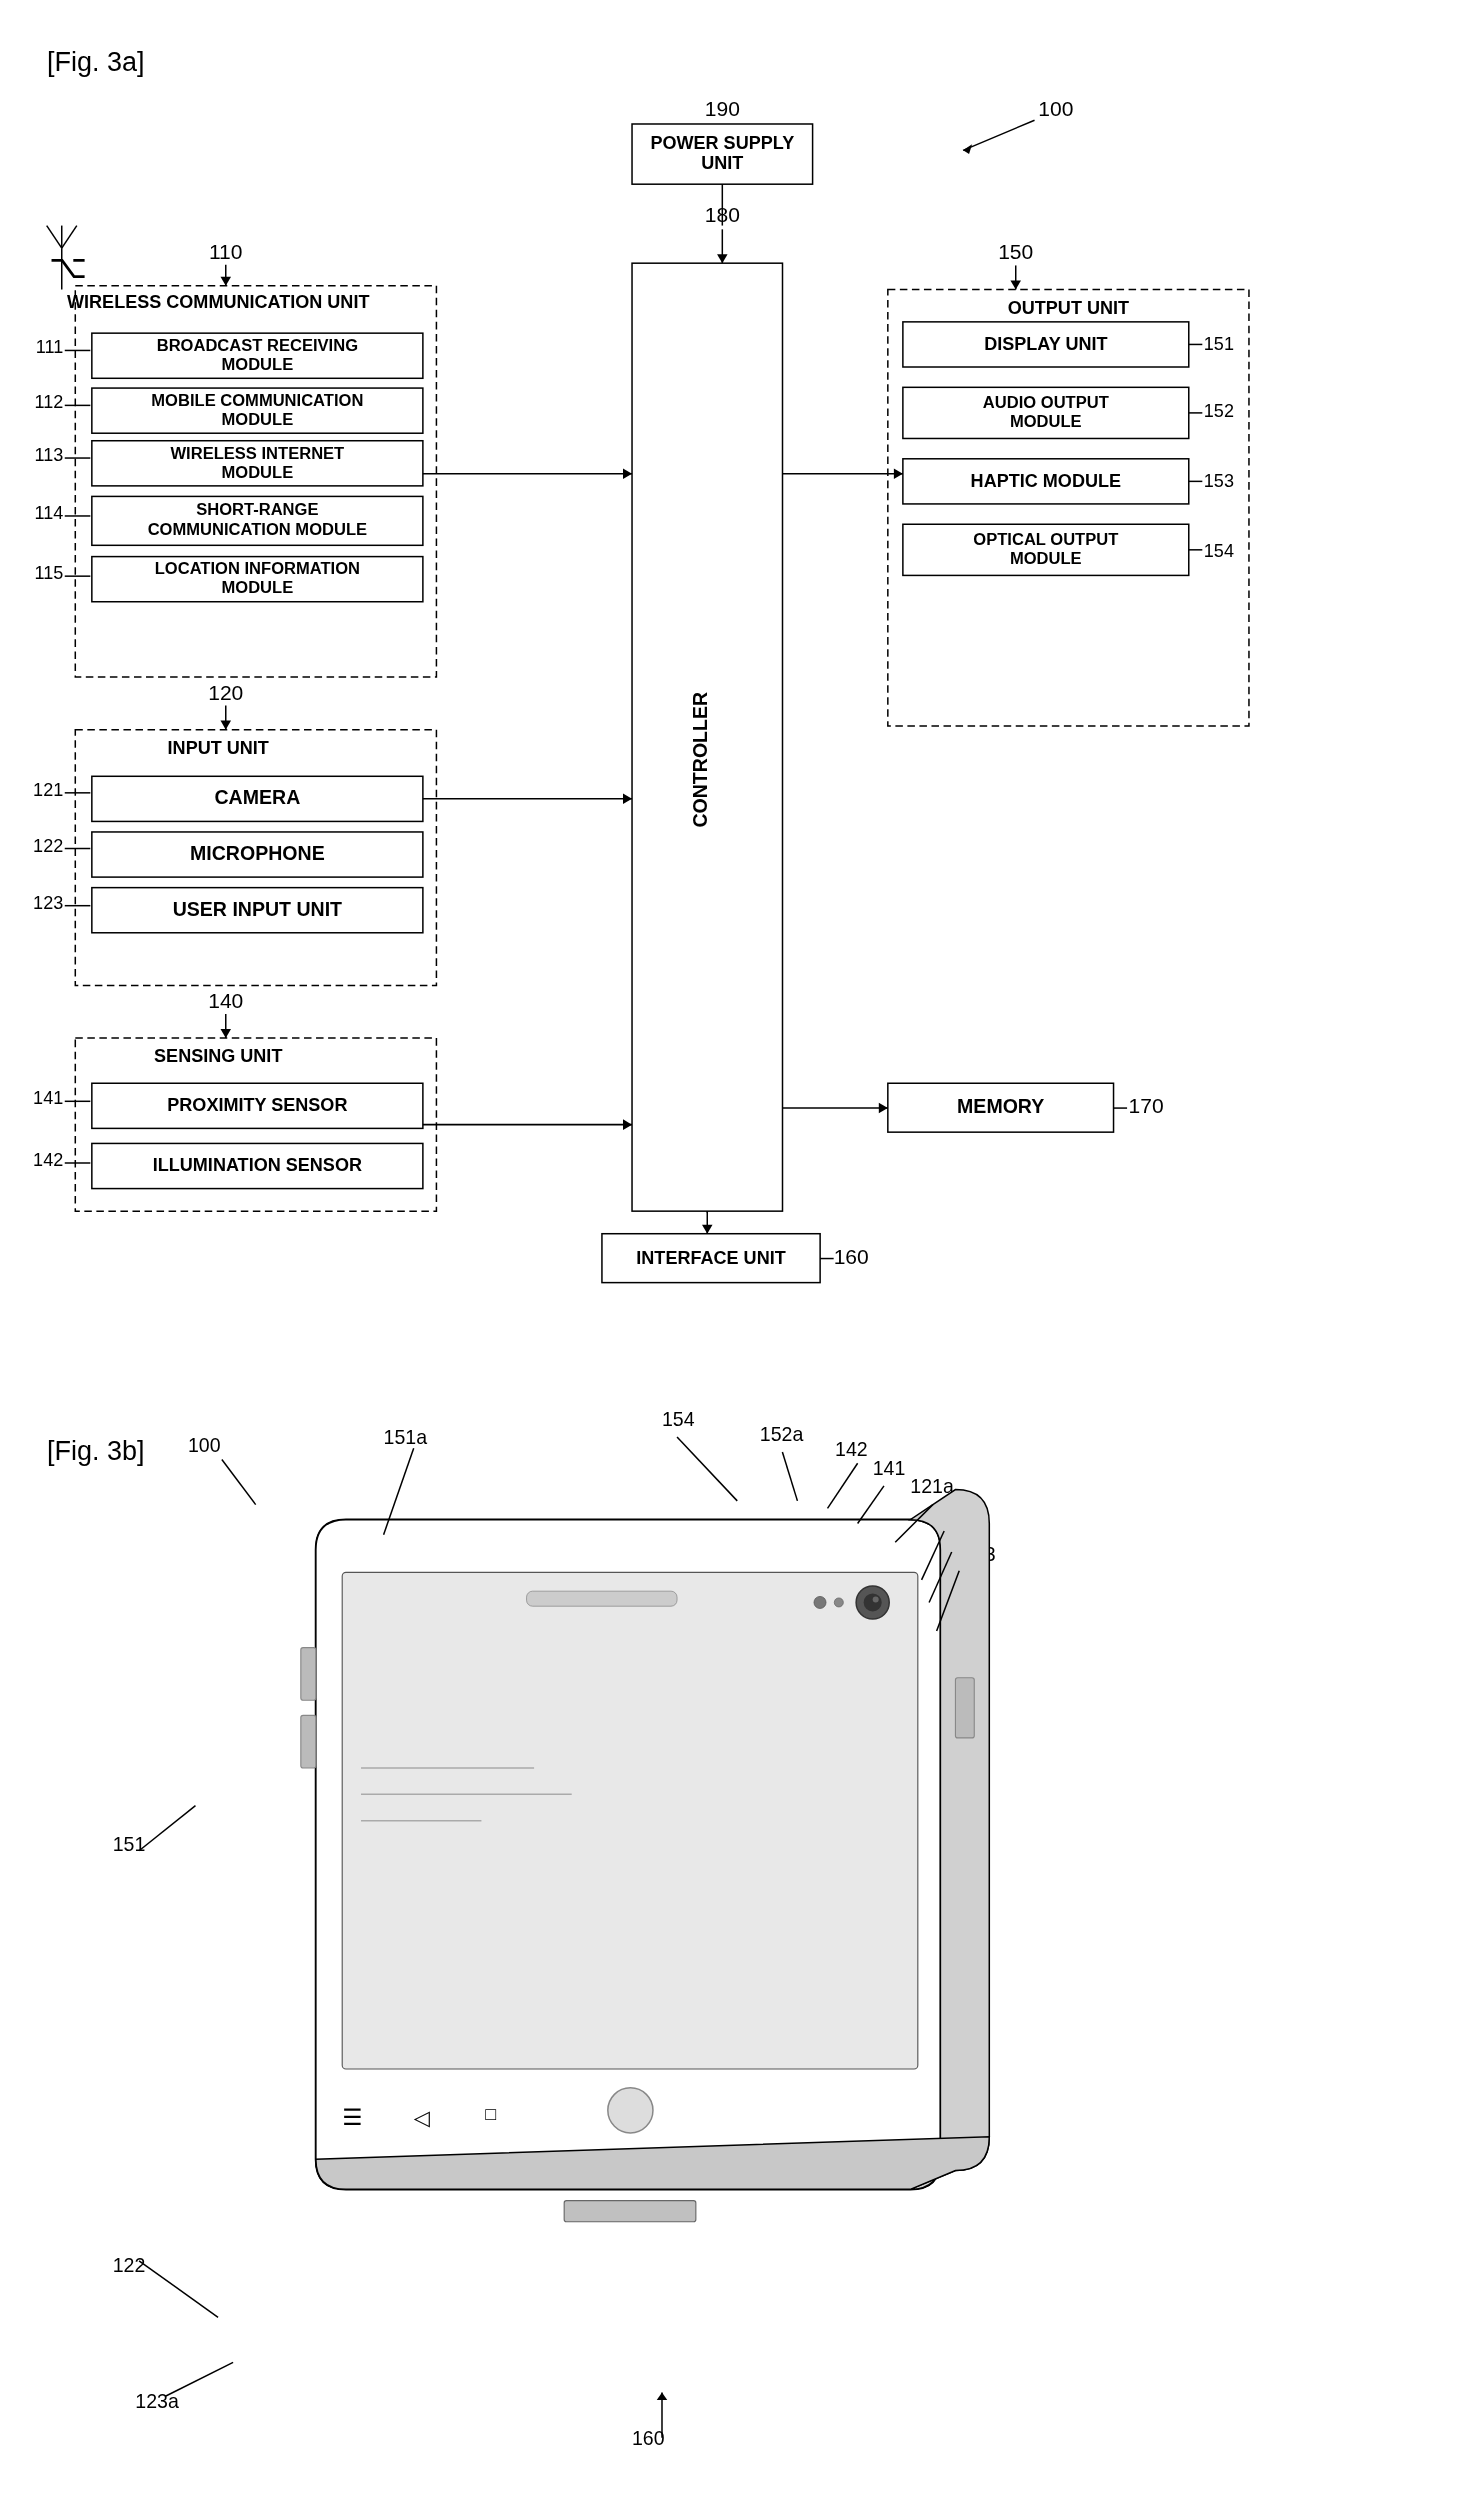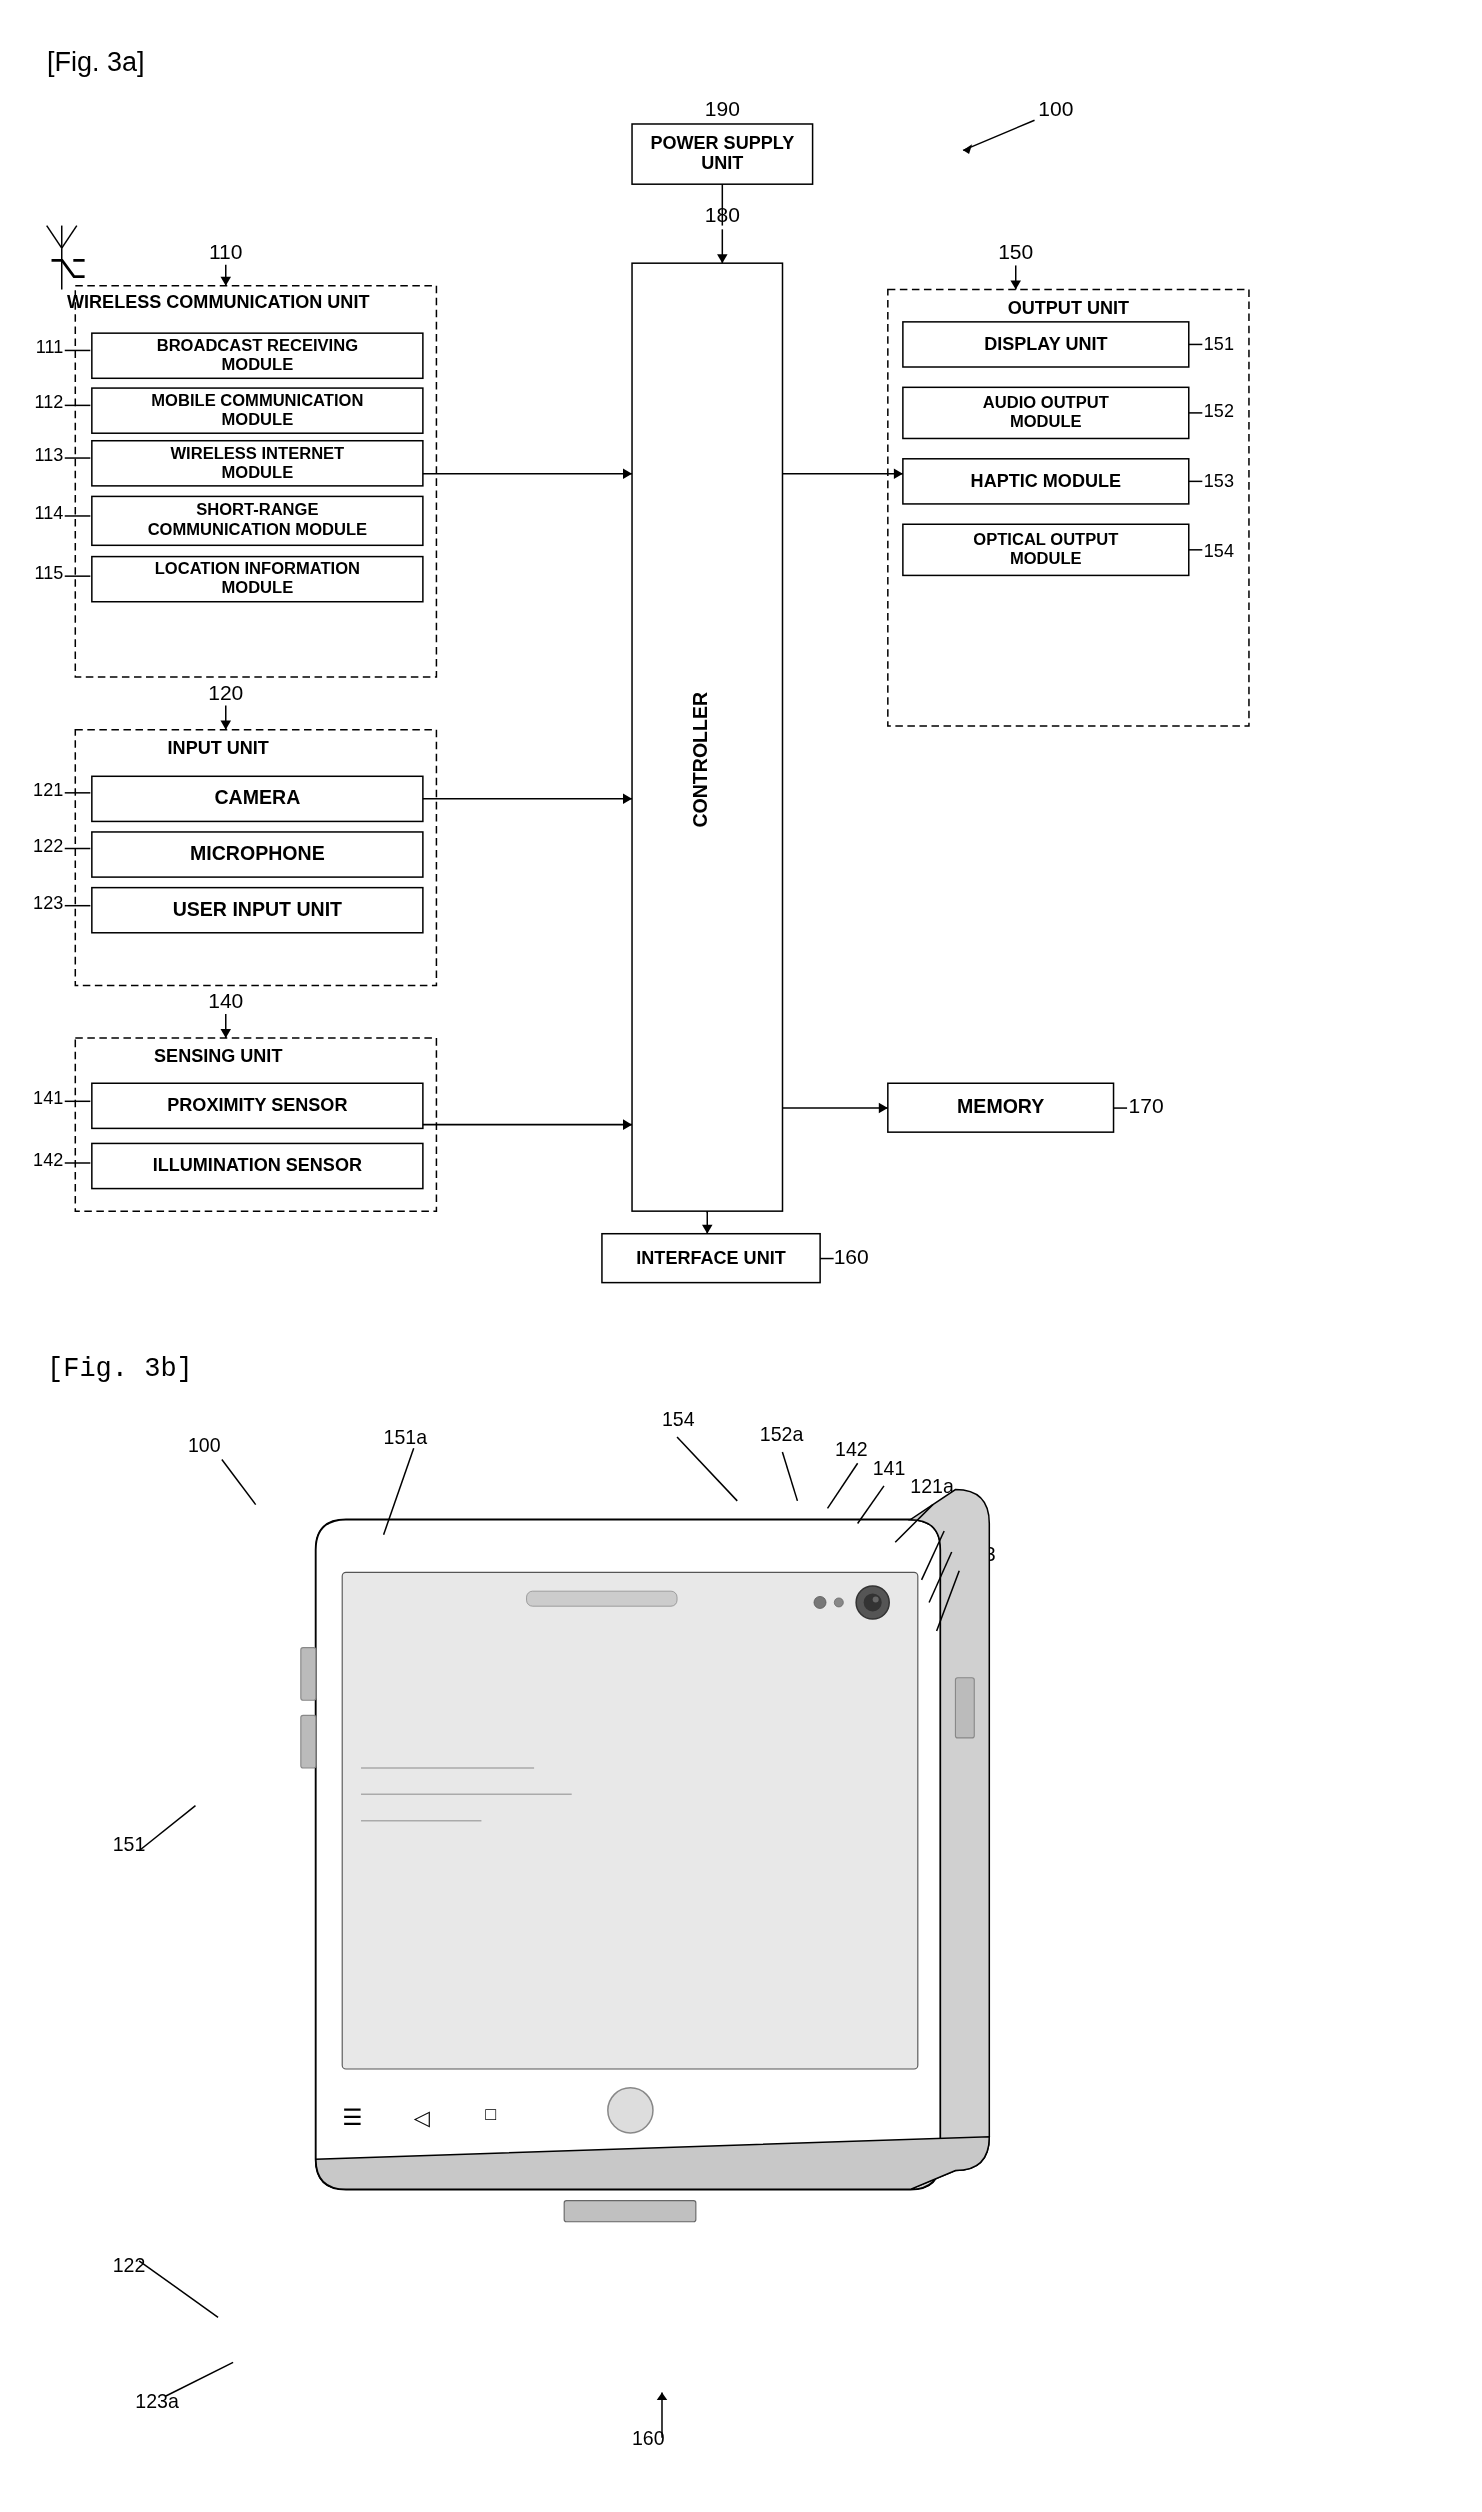--- a/index.html
+++ b/index.html
@@ -207,21 +207,21 @@
     <text x="1108" y="1620" font-size="28" font-family="Arial" text-anchor="start">160</text>
     <line x1="1090" y1="1613" x2="1108" y2="1613" stroke="#000" stroke-width="2"></line>
 
     <line x1="940" y1="1550" x2="940" y2="1580" stroke="#000" stroke-width="2"></line>
     <polygon points="940,1580 933,1568 947,1568" fill="#000"></polygon>
 
     <line x1="940" y1="1550" x2="940" y2="1552" stroke="#000" stroke-width="2"></line>
 
   </svg>
 
-  <div class="fig-label" style="top:1354px; left:47px;font-family:Liberation Mono, monospace;">[Fig. 3b]</div>
+  <div class="fig-label" style="top:1436px; left:47px;">[Fig. 3b]</div>
 
   <svg class="phone-svg" style="position:absolute; top:1369px; left:45px; width:1392px; height:1114px;" viewBox="0 0 1850 1480">
 
     <text x="190" y="110" font-size="26" font-family="Arial">100</text>
     <text x="450" y="100" font-size="26" font-family="Arial">151a</text>
     <text x="820" y="75" font-size="26" font-family="Arial">154</text>
     <text x="950" y="95" font-size="26" font-family="Arial">152a</text>
     <text x="1050" y="115" font-size="26" font-family="Arial">142</text>
     <text x="1100" y="140" font-size="26" font-family="Arial">141</text>
     <text x="1150" y="165" font-size="26" font-family="Arial">121a</text>

